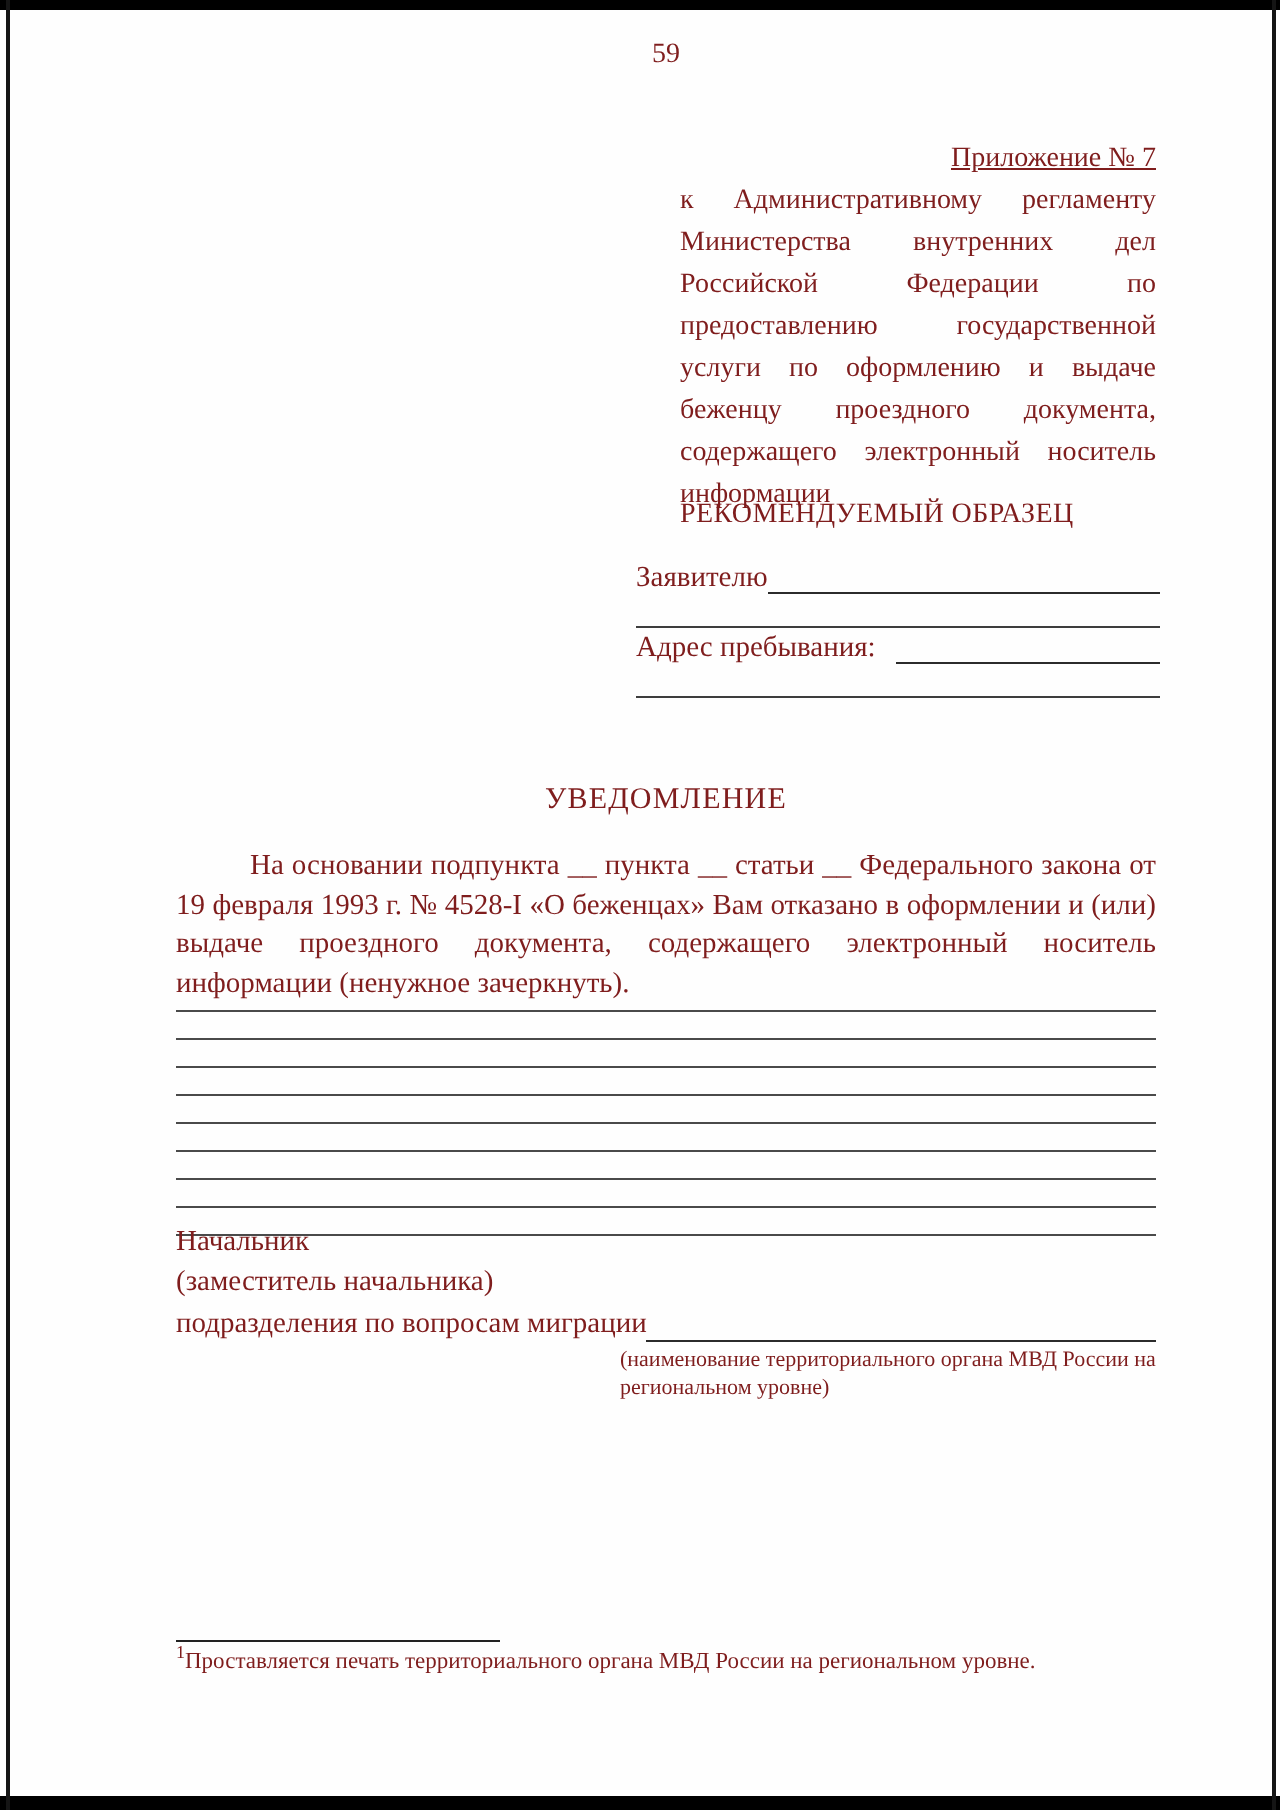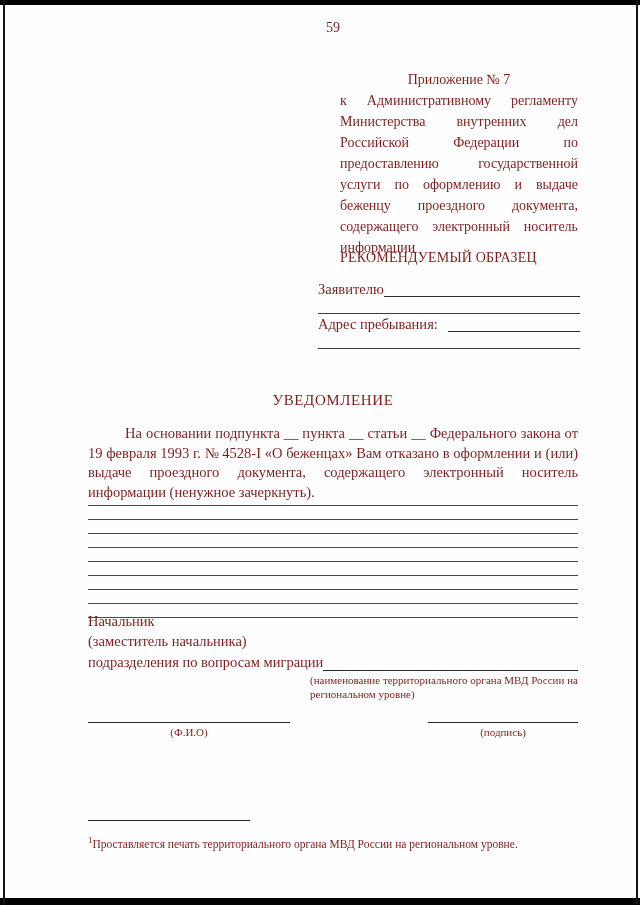--- a/index.html
+++ b/index.html
@@ -10,21 +10,21 @@
   }
   
   .b-top{position:absolute;left:0;top:0;width:640px;height:5px;background:#000;}
   .b-bottom{position:absolute;left:0;top:898px;width:640px;height:7px;background:#000;}
   .b-left{position:absolute;left:3px;top:0;width:2px;height:905px;background:#151515;}
   .b-right{position:absolute;left:636px;top:0;width:2px;height:905px;background:#151515;}
 
   .pageno{position:absolute;left:88px;top:20px;width:490px;text-align:center;font-size:14px;}
 
   .annex{position:absolute;left:340px;top:69px;width:238px;font-size:14px;line-height:21px;}
-  .annex-title{text-align:center;}
+  .annex-title{text-align:right;text-decoration:underline;}
   .annex-body{text-align:justify;}
   .sample{position:absolute;left:340px;top:250px;width:240px;font-size:14px;font-weight:normal;letter-spacing:.2px;}
 
   .addr{position:absolute;left:318px;top:281px;width:262px;font-size:14.5px;}
   .addr-row{display:flex;align-items:flex-end;height:16px;}
   .addr-row.second{height:18px;}
   .addr-row .lbl{line-height:1.05;white-space:nowrap;}
   .fill{flex:1;border-bottom:1px solid #2b2b2b;height:1px;}
   .fill.gap{margin-left:10px;}
   .addr-rule{height:16px;border-bottom:1px solid #3d3d3d;}
@@ -48,21 +48,21 @@
   .sig-col.sign{width:150px;}
   .sig-line{height:16px;border-bottom:1px solid #2b2b2b;}
   .sig-caption{text-align:center;font-size:11px;margin-top:3px;}
 
   .date-row{position:absolute;left:88px;top:764px;width:490px;font-size:14.5px;}
   .seal{position:absolute;left:257px;top:0;}
   sup{font-size:9px;vertical-align:super;line-height:0;}
 
   .footnote{position:absolute;left:88px;top:820px;width:490px;}
   .footnote-rule{width:162px;border-top:1px solid #222;}
-  .footnote-text{margin-top:17px;font-size:11.5px;}
+  .footnote-text{margin-top:4px;font-size:11.5px;}
 </style>
 </head>
 <body>
 
 <div class="page">
 
   <div class="b-top"></div>
   <div class="b-bottom"></div>
   <div class="b-left"></div>
   <div class="b-right"></div>
@@ -108,30 +108,20 @@
   <div class="chief">
     <div>Начальник</div>
     <div>(заместитель начальника)</div>
     <div class="chief-row">
       <span class="lbl">подразделения по вопросам миграции</span>
       <span class="fill"></span>
     </div>
     <div class="org-caption">(наименование территориального органа МВД России на региональном уровне)</div>
   </div>
 
-  <div class="sig-row">
-    <div class="sig-col name">
-      <div class="sig-line"></div>
-      <div class="sig-caption">(Ф.И.О)</div>
-    </div>
-    <div class="sig-col sign">
-      <div class="sig-line"></div>
-      <div class="sig-caption">(подпись)</div>
-    </div>
-  </div>
 
 
   <div class="footnote">
     <div class="footnote-rule"></div>
     <div class="footnote-text"><sup>1</sup><span>Проставляется печать территориального органа МВД России на региональном уровне.</span></div>
   </div>
 
 </div>
 
 </body></html>

